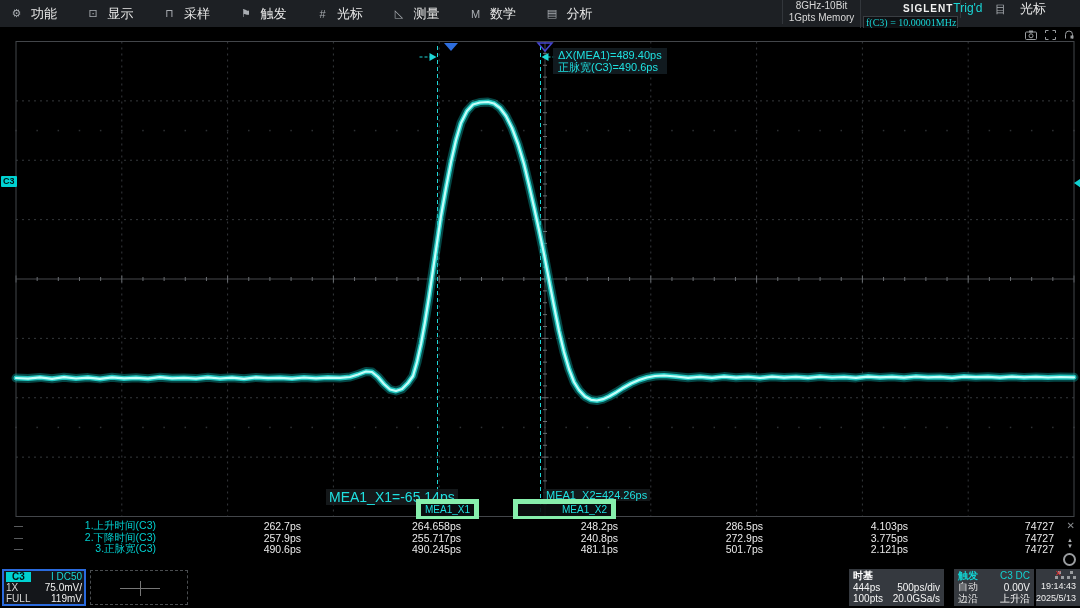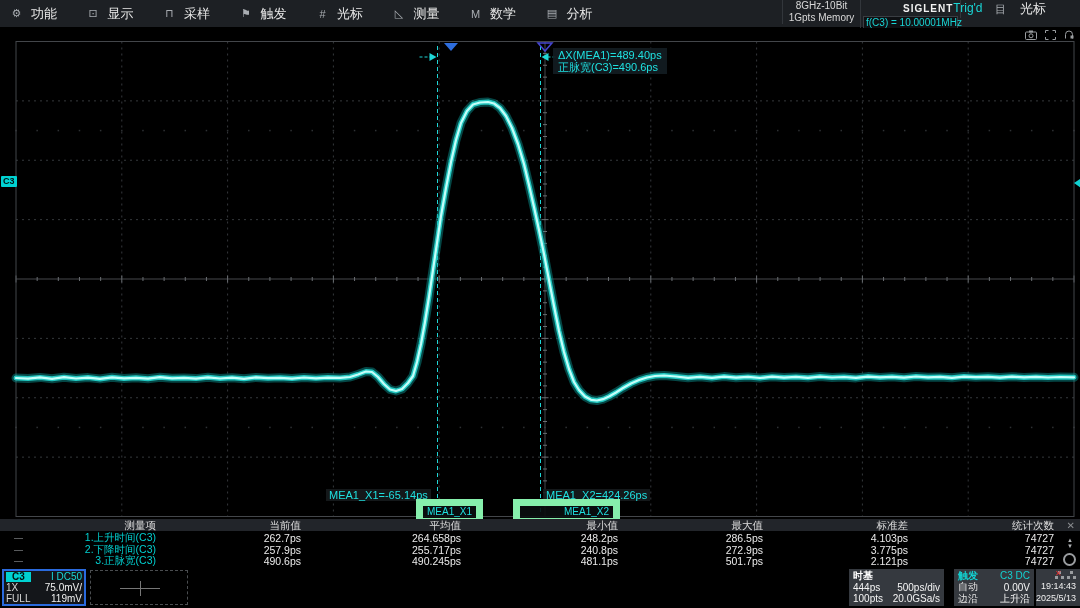--- a/index.html
+++ b/index.html
@@ -16,40 +16,40 @@
     display:inline-block; text-align:center; }
   .mb-right { position:absolute; right:0; top:0; height:28px; display:flex; align-items:flex-start; }
   .sysinfo { width:78px; border-left:1px solid #32363b; color:#d8d8d8; font-size:10px;
     line-height:12px; display:flex; flex-direction:column; justify-content:center; text-align:center; }
   .brandbox { width:100px; border-left:1px solid #32363b; display:flex; flex-direction:column;
     justify-content:center; padding:1px 2px; }
   .brand-row { display:flex; justify-content:space-between; align-items:center; }
   .brand { color:#f2f2f2; font-size:10px; font-weight:bold; letter-spacing:1px;padding-left:40px; }
   .trigd { color:#19d6d6; font-size:12px; }
   .freqbox { border:1px solid #3a3e43; background:#0e1013; color:#19d6d6; font-size:10px;
-    padding:0 2px; margin-top:1px; white-space:nowrap; }
+    padding:0 2px; margin-top:1px; white-space:nowrap;font-family:Liberation Serif, serif; }
   .rmenu { width:120px; border-left:1px solid #32363b; display:flex; align-items:center;
     justify-content:center; color:#e8e8e8; font-size:13px; gap:14px; }
   .rmenu .mi-icon { color:#a9adb2; font-size:11px; }
 
   
   .display { position:absolute; top:28px; left:0; width:1080px; height:400px; background:#000; }
   svg.scope { position:absolute; top:0; left:0; }
 
   .disp-icons { position:absolute; top:2px; right:6px; display:flex; gap:8px; }
   .disp-icons svg { display:block; }
 
   .ov { position:absolute; white-space:nowrap; }
   .delta-box { left:553px; top:20px; background:rgba(18,28,34,0.92); color:#1fe0e0;
     font-size:11px; line-height:12px; padding:1px 5px; }
-  .cur-val1 { left:326px; top:461px; color:#1fe0e0; font-size:11px;
+  .cur-val1 { left:326px; top:461px; color:#1fe0e0; font-size:14px;
     background:rgba(24,28,30,0.85); padding:0 3px; }
   .cur-val2 { left:543px; top:461px; color:#1fe0e0; font-size:11px;
     background:rgba(24,28,30,0.85); padding:0 3px;text-align:center; }
-  .cur-tag { top:471px; color:#1fe0e0; font-size:10px; border:7px solid #86efac;
+  .cur-tag { top:471px; color:#1fe0e0; font-size:10px; border:5px solid #86efac;
     background:rgba(10,14,16,0.9); padding:0 4px; line-height:12px; }
   .cur-tag1 { left:416px; } .cur-tag2 { left:513px;padding-left:44px; }
   .ch-chip { left:1px; top:148px; background:#00d2d2; color:#001414; font-size:9px;
     font-weight:bold; padding:0 2px; line-height:11px; border-radius:1px; }
 
   
   .mtable { position:absolute; top:519px; left:0; width:1080px; height:49px; background:#000;
     font-size:10.5px; }
   .mrow { display:grid; grid-template-columns:35px 123px 145px 160px 157px 145px 145px 146px 24px;
     height:11.5px; align-items:center; }
@@ -416,31 +416,20 @@
     </div>
 
     <div class="ov cur-val1">MEA1_X1=-65.14ps</div>
     <div class="ov cur-val2">MEA1_X2=424.26ps</div>
     <div class="ov cur-tag cur-tag1">MEA1_X1</div>
     <div class="ov cur-tag cur-tag2">MEA1_X2</div>
     <div class="ov ch-chip">C3</div>
   </div>
 
   <div class="mtable">
-    <div class="mrow mhead">
-      <div class="mdash"></div>
-      <div>测量项</div>
-      <div>当前值</div>
-      <div>平均值</div>
-      <div>最小值</div>
-      <div>最大值</div>
-      <div>标准差</div>
-      <div>统计次数</div>
-      <div></div>
-    </div>
     <div class="mrow">
       <div class="mdash">—</div>
       <div class="mitem">1.上升时间(C3)</div>
       <div class="mval">262.7ps</div>
       <div class="mval">264.658ps</div>
       <div class="mval">248.2ps</div>
       <div class="mval">286.5ps</div>
       <div class="mval">4.103ps</div>
       <div class="mval">74727</div>
       <div></div>

